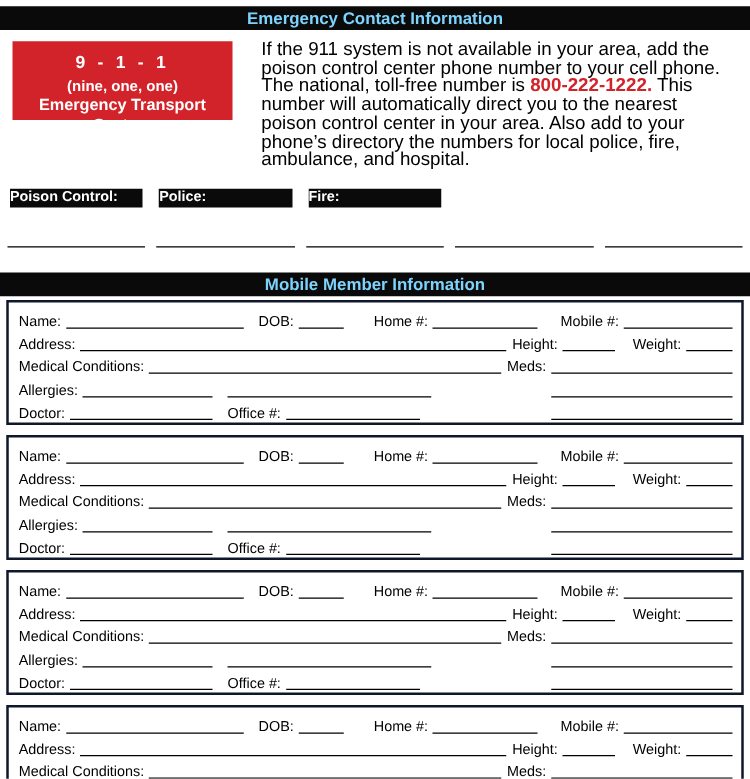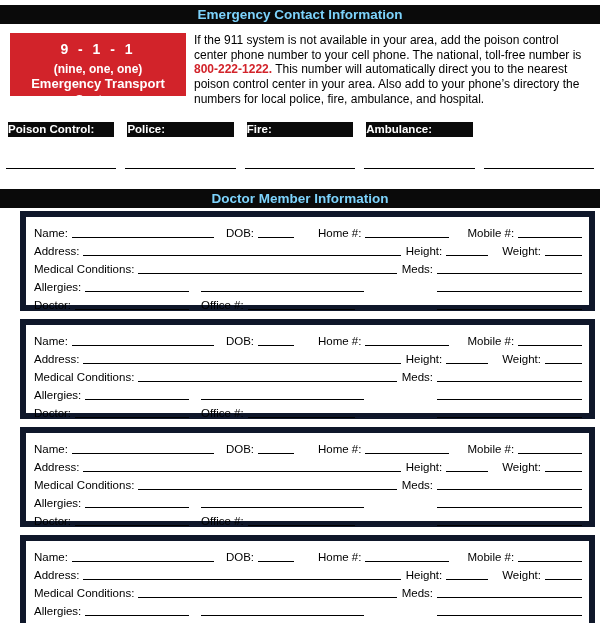--- a/index.html
+++ b/index.html
@@ -51,23 +51,23 @@
     font-size: 12px;
     font-weight: bold;
     line-height: 14px;
   }
   .badge-subtitle {
     font-size: 13px;
     font-weight: bold;
     line-height: 16px;
   }
   .emergency-text {
-    margin-left: 8px;
+    margin-left: 23px;
     width: 392px;
-    font-size: 12px;
+    font-size: 15px;
     line-height: 14.7px;
   }
   .phone-red {
     color: #d2232a;
     font-weight: bold;
   }
 
   
   .contacts-grid {
     display: grid;
@@ -87,23 +87,23 @@
   .contact-lines { margin-top: 31px; }
   .contact-line {
     border-bottom: 1px solid #000;
     height: 1px;
     margin: 0 -2px;
   }
 
   
   .family-members { margin-top: 3px; }
   .member-card {
-    margin: 0 5px 8px 20px;
+    margin: 0 5px 8px 5px;
     height: 100px;
-    border: 6px solid #0f172a;
+    border: 2px solid #0f172a;
     background: #fff;
     padding: 4px 7px 4px 8px;
   }
   .row {
     display: flex;
     align-items: flex-end;
     height: 18.2px;
     font-size: 11.5px;
     white-space: nowrap;
   }
@@ -135,32 +135,31 @@
     <div class="badge-words">(nine, one, one)</div>
     <div class="badge-subtitle">Emergency Transport System</div>
   </div>
   <div class="emergency-text"><span>If the 911 system is not available in your area, add the poison control center phone number to your cell phone. The national, toll-free number is </span><span class="phone-red" style="color: rgb(210, 35, 42);">800-222-1222.</span><span> This number will automatically direct you to the nearest poison control center in your area. Also add to your phone’s directory the numbers for local police, fire, ambulance, and hospital.</span></div>
 </div>
 
 <div class="contacts-grid contact-bars">
   <div class="contact-bar">Poison Control:</div>
   <div class="contact-bar">Police:</div>
   <div class="contact-bar">Fire:</div>
-  <div class="contact-bar">Ambulance:</div>
 </div>
 
 <div class="contacts-grid contact-lines">
   <div class="contact-line"></div>
   <div class="contact-line"></div>
   <div class="contact-line"></div>
   <div class="contact-line"></div>
   <div class="contact-line"></div>
 </div>
 
-<div class="section-bar family-bar">Doctor Member Information</div>
+<div class="section-bar family-bar">Mobile Member Information</div>
 
 <div class="family-members">
   <div class="member-card">
     <div class="row">
       <span class="lbl">Name:</span>
       <span class="fline w142"></span>
       <span class="sp12"></span>
       <span class="lbl">DOB:</span>
       <span class="fline w36"></span>
       <span class="sp24"></span>

